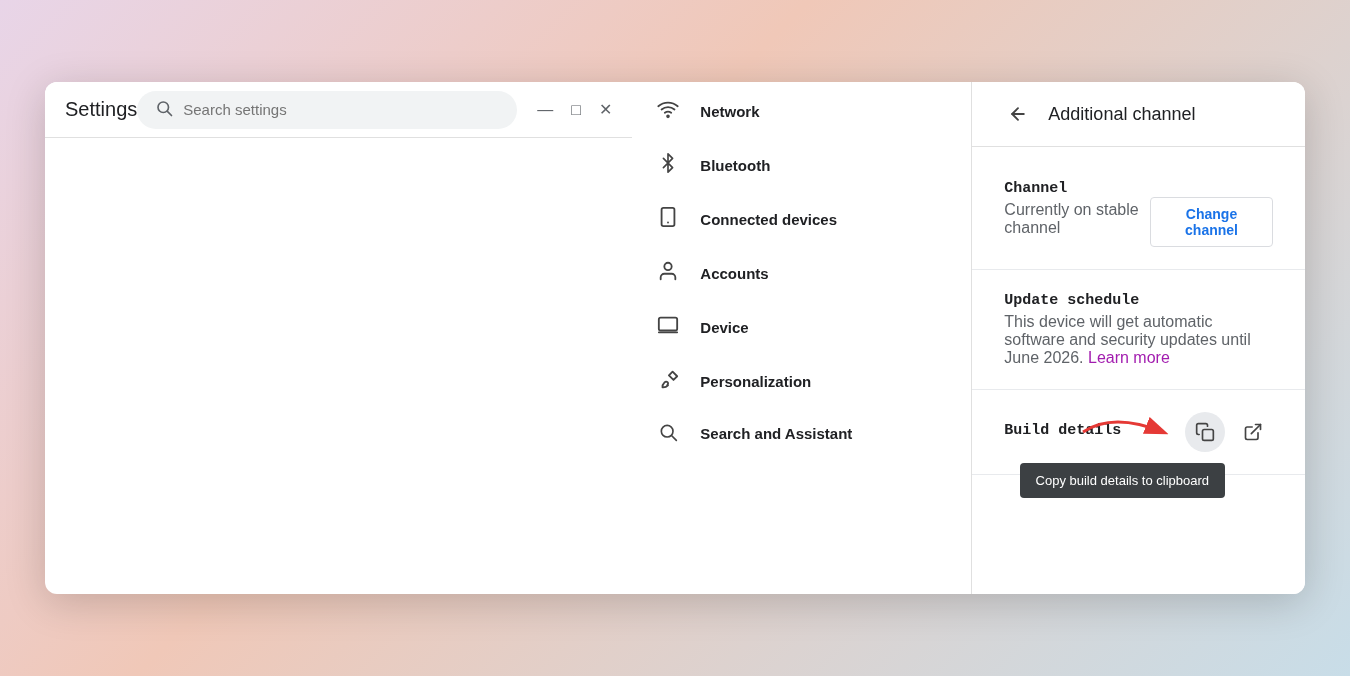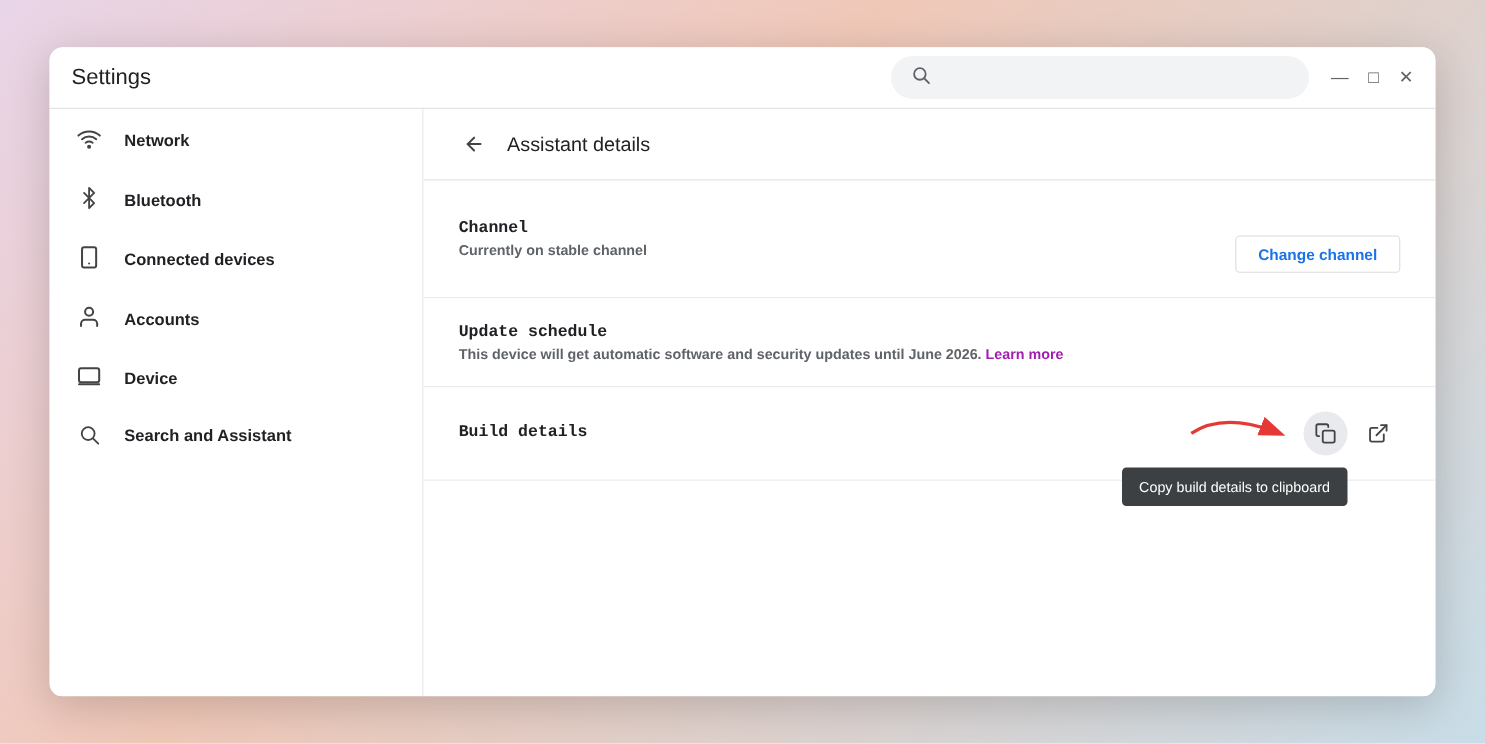--- a/index.html
+++ b/index.html
@@ -8,26 +8,25 @@
       height: 676px;
       background: linear-gradient(135deg, #e8d5e8 0%, #f0c8b8 40%, #c8dde8 100%);
       display: flex;
       align-items: center;
       justify-content: center;
       font-family: 'Segoe UI', Arial, sans-serif;
       overflow: hidden;
     }
     .window {
       width: 1260px;
-      height: 590px;
+      height: 512px;
       background: #fff;
       border-radius: 12px;
       box-shadow: 0 8px 40px rgba(0,0,0,0.18);
       display: flex;
-      flex-direction: column;
       overflow: hidden;
     }
     .title-bar {
       height: 56px;
       background: #fff;
       display: flex;
       align-items: center;
       padding: 0 20px;
       border-bottom: 1px solid #e0e0e0;
       flex-shrink: 0;
@@ -148,23 +147,22 @@
     }
     .section-info {}
     .section-title {
       font-size: 15px;
       font-weight: 600;
       color: #202124;
       margin-bottom: 4px;
       font-family: Liberation Mono, monospace;
     }
     .section-subtitle {
-      font-size: 13px;
+      font-size: 16px;
       color: #5f6368;
-      font-weight: bold;
     }
     .section-subtitle a {
       color: #a21caf;
       text-decoration: none;
     }
     .change-channel-btn {
       background: #fff;
       border: 1px solid #dadce0;
       border-radius: 4px;
       padding: 8px 20px;
@@ -230,20 +228,21 @@
 
   <div class="title-bar">
     <span class="title-bar-title">Settings</span>
     <div class="search-bar">
       <span class="search-icon-svg">
         <svg width="18" height="18" viewBox="0 0 24 24" fill="none" stroke="#5f6368" stroke-width="2.2" stroke-linecap="round" stroke-linejoin="round">
           <circle cx="11" cy="11" r="7"></circle>
           <line x1="16.5" y1="16.5" x2="22" y2="22"></line>
         </svg>
       </span>
+      <input class="search-input" type="text" placeholder="Search settings" style="">
     </div>
     <div class="window-controls">
       <button class="win-btn">—</button>
       <button class="win-btn">□</button>
       <button class="win-btn">✕</button>
     </div>
   </div>
 
   <div class="window-body">
 
@@ -289,39 +288,48 @@
         <span class="sidebar-item-icon">
           <svg width="22" height="22" viewBox="0 0 24 24" fill="none" stroke="#444" stroke-width="2" stroke-linecap="round" stroke-linejoin="round">
             <rect x="2" y="4" width="20" height="14" rx="2"></rect>
             <line x1="2" y1="20" x2="22" y2="20"></line>
           </svg>
         </span>
         <span class="sidebar-item-label">Device</span>
       </div>
       <div class="sidebar-item">
         <span class="sidebar-item-icon">
+          <svg width="22" height="22" viewBox="0 0 24 24" fill="none" stroke="#444" stroke-width="2" stroke-linecap="round" stroke-linejoin="round">
+            <path d="M12 19c-2.3 2.4-6 2.1-6 2.1S5.7 18.3 8 16c1.1-1.2 2.6-1.3 3.5-.5.9.8.8 2.3-.5 3.5z"></path>
+            <path d="M18 13l-5-5 4-4 5 5-4 4z"></path>
+          </svg>
+        </span>
+        <span class="sidebar-item-label">Personalization</span>
+      </div>
+      <div class="sidebar-item">
+        <span class="sidebar-item-icon">
           <svg width="20" height="20" viewBox="0 0 24 24" fill="none" stroke="#444" stroke-width="2" stroke-linecap="round" stroke-linejoin="round">
             <circle cx="11" cy="11" r="7"></circle>
             <line x1="16.5" y1="16.5" x2="22" y2="22"></line>
           </svg>
         </span>
         <span class="sidebar-item-label">Search and Assistant</span>
       </div>
     </nav>
 
     <main class="main-content">
 
       <div class="main-header">
         <button class="back-btn">
           <svg width="20" height="20" viewBox="0 0 24 24" fill="none" stroke="#444" stroke-width="2.2" stroke-linecap="round" stroke-linejoin="round">
             <line x1="19" y1="12" x2="5" y2="12"></line>
             <polyline points="12 19 5 12 12 5"></polyline>
           </svg>
         </button>
-        <span class="main-header-title">Assistant details</span>
+        <span class="main-header-title">Additional channel</span>
       </div>
 
       <div class="section">
         <div class="section-row">
           <div class="section-info">
             <div class="section-title">Channel</div>
             <div class="section-subtitle">Currently on stable channel</div>
           </div>
           <button class="change-channel-btn">Change channel</button>
         </div>

